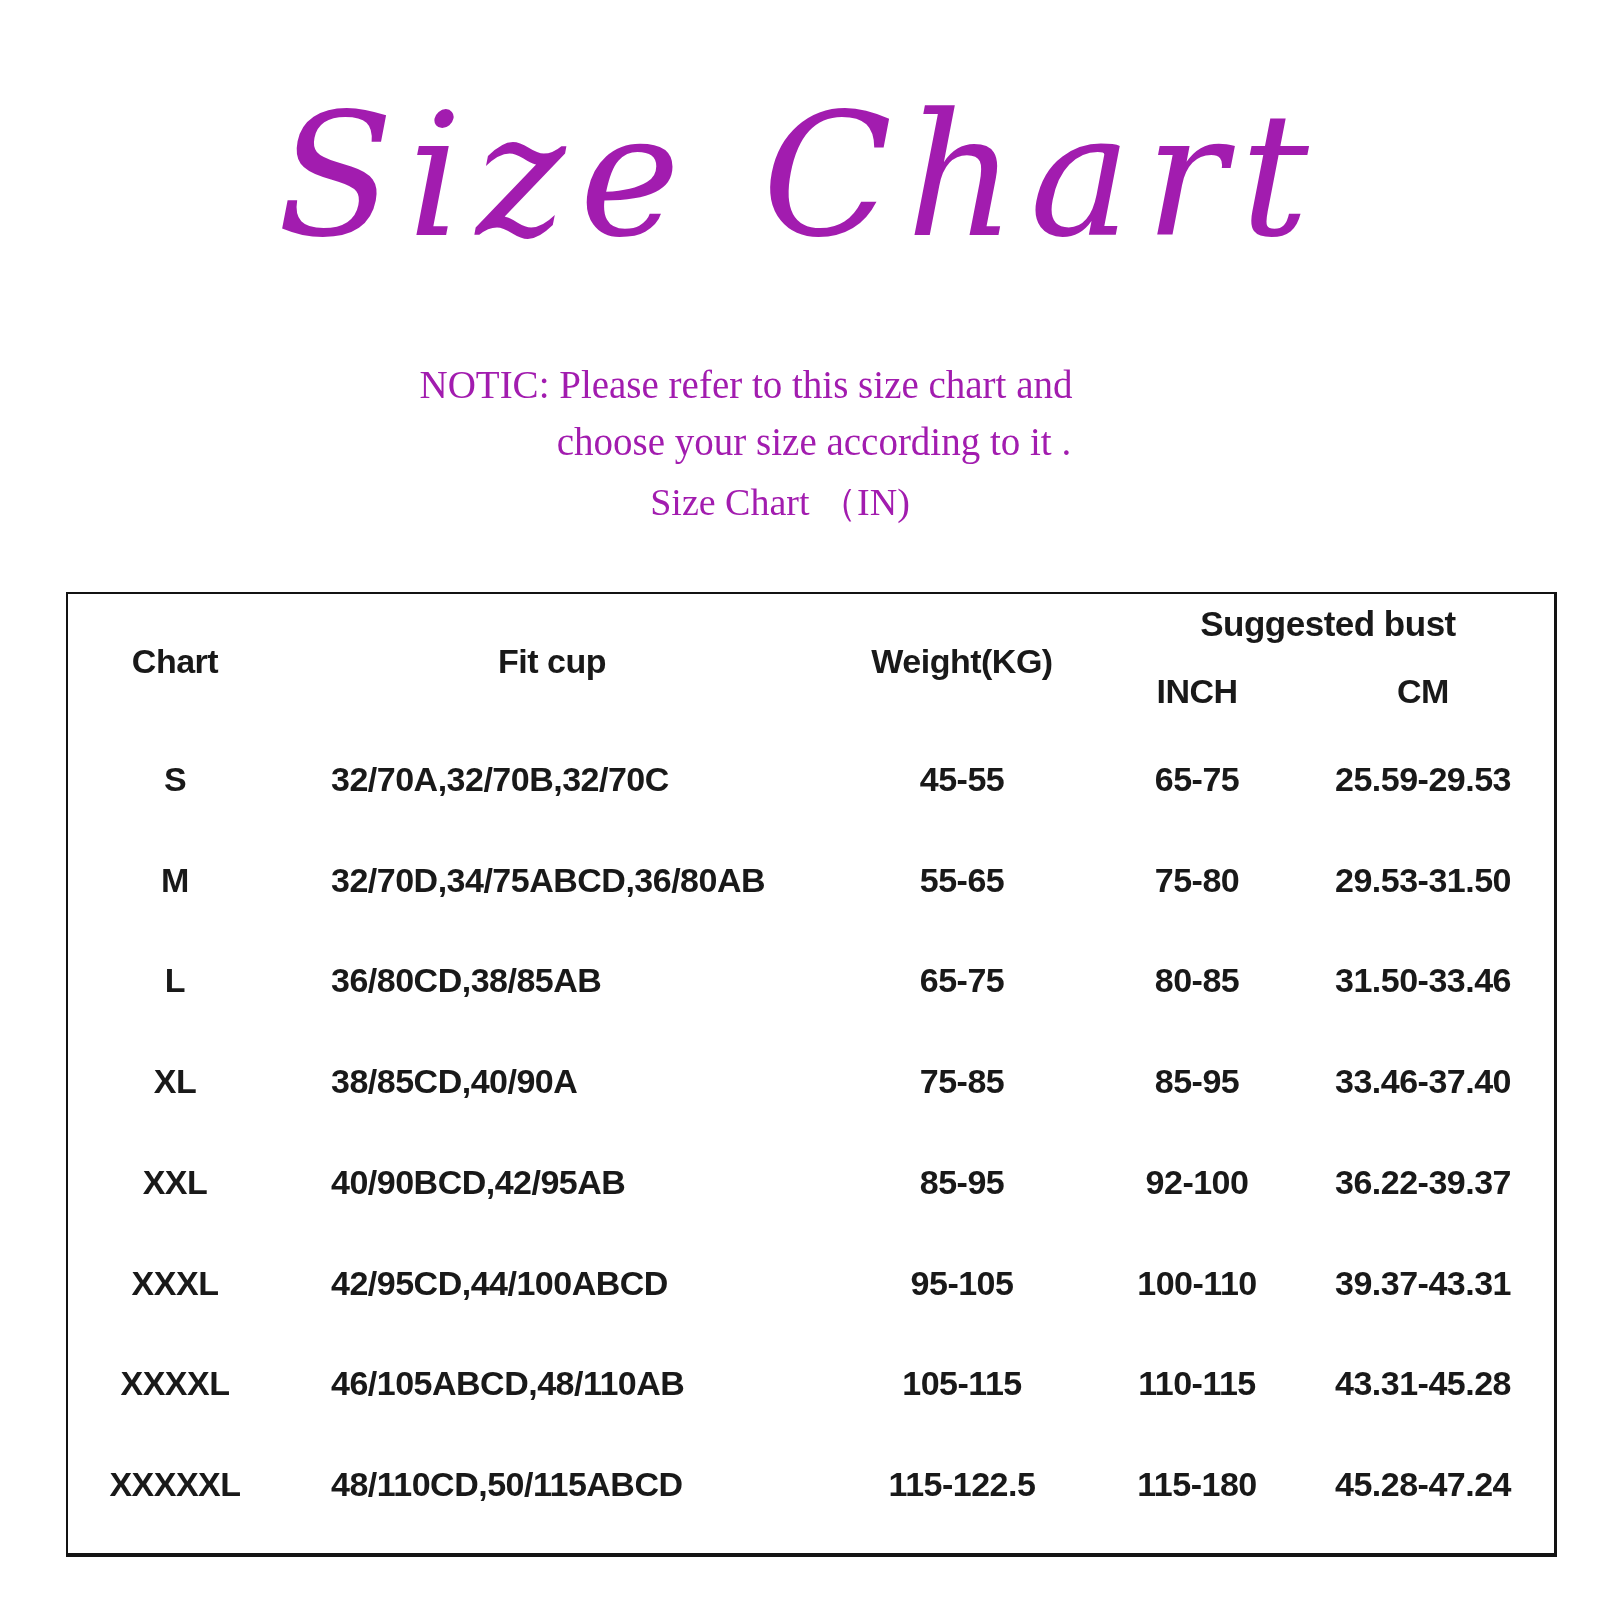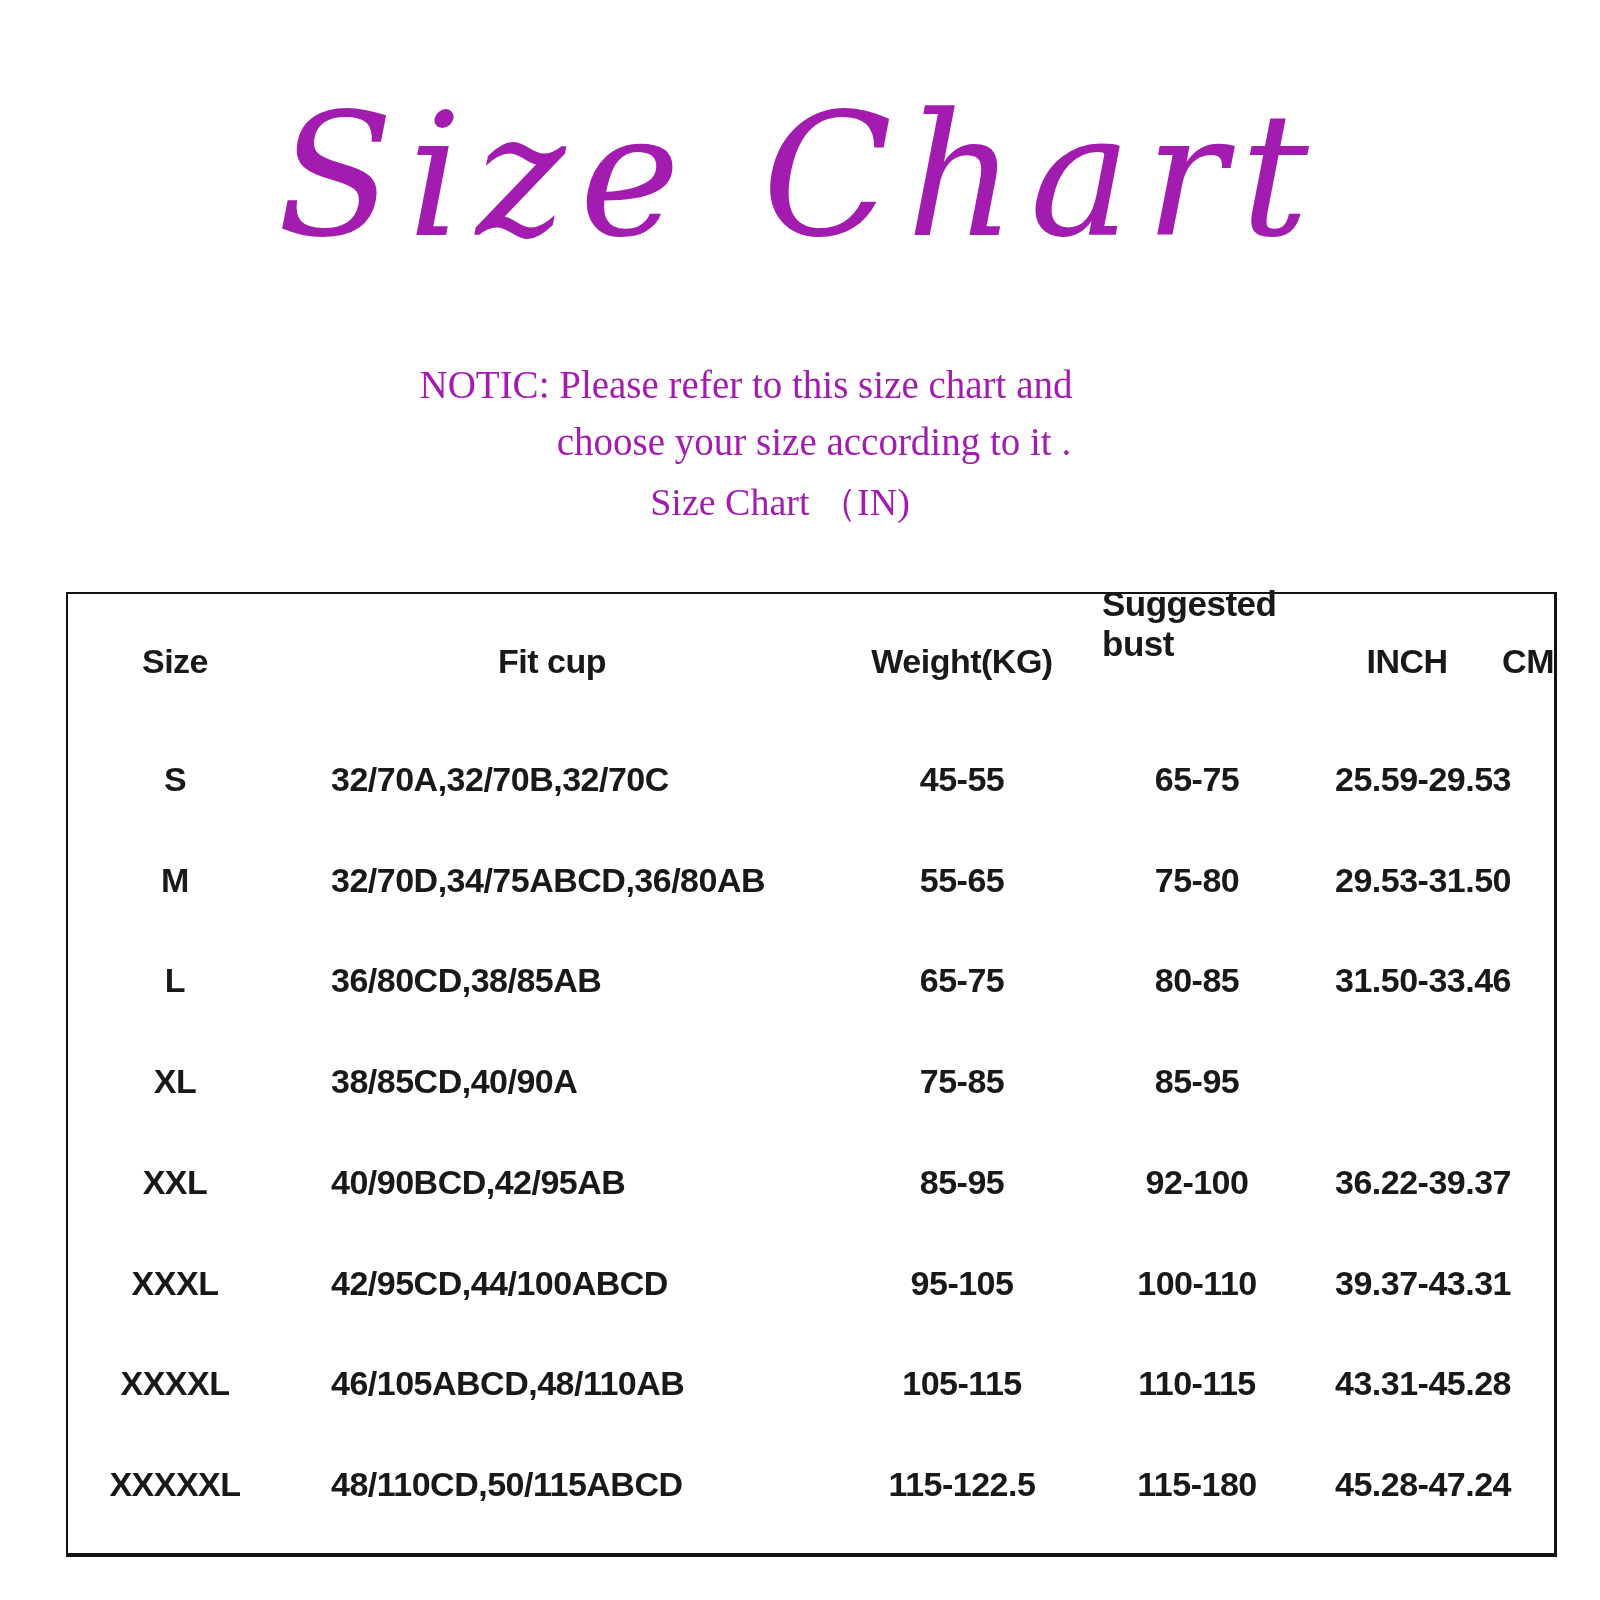--- a/index.html
+++ b/index.html
@@ -78,21 +78,21 @@
   }
   .thead { height: 135px; flex: none; }
   .th {
     display: flex;
     align-items: center;
     justify-content: center;
   }
   .bust-group {
     grid-column: 4 / 6;
     display: flex;
-    flex-direction: row;
+    flex-direction: column;
   }
   .bust-label {
     height: 60px;
     display: flex;
     align-items: center;
     justify-content: center;
     font-size: 35px;
   }
   .bust-sub {
     flex: 1;
@@ -126,21 +126,21 @@
 
   <div class="notice">
     <div class="notice-line notice-line-1">NOTIC: Please refer to this size chart and</div>
     <div class="notice-line notice-line-2">choose your size according to it .</div>
     <div class="subtitle">Size Chart （IN)</div>
   </div>
 
   <div class="size-table">
 
     <div class="thead grid-cols">
-      <div class="th">Size</div>
+      <div class="th">Chart</div>
       <div class="th">Fit cup</div>
       <div class="th">Weight(KG)</div>
       <div class="bust-group">
         <div class="bust-label">Suggested bust</div>
         <div class="bust-sub">
           <div>INCH</div>
           <div>CM</div>
         </div>
       </div>
     </div>
@@ -167,20 +167,21 @@
       <div class="cell c-weight">65-75</div>
       <div class="cell c-cm">80-85</div>
       <div class="cell c-inch">31.50-33.46</div>
     </div>
 
     <div class="trow grid-cols">
       <div class="cell c-size">XL</div>
       <div class="cell c-fit">38/85CD,40/90A</div>
       <div class="cell c-weight">75-85</div>
       <div class="cell c-cm">85-95</div>
+      <div class="cell c-inch">33.46-37.40</div>
     </div>
 
     <div class="trow grid-cols">
       <div class="cell c-size">XXL</div>
       <div class="cell c-fit">40/90BCD,42/95AB</div>
       <div class="cell c-weight">85-95</div>
       <div class="cell c-cm">92-100</div>
       <div class="cell c-inch">36.22-39.37</div>
     </div>
 

